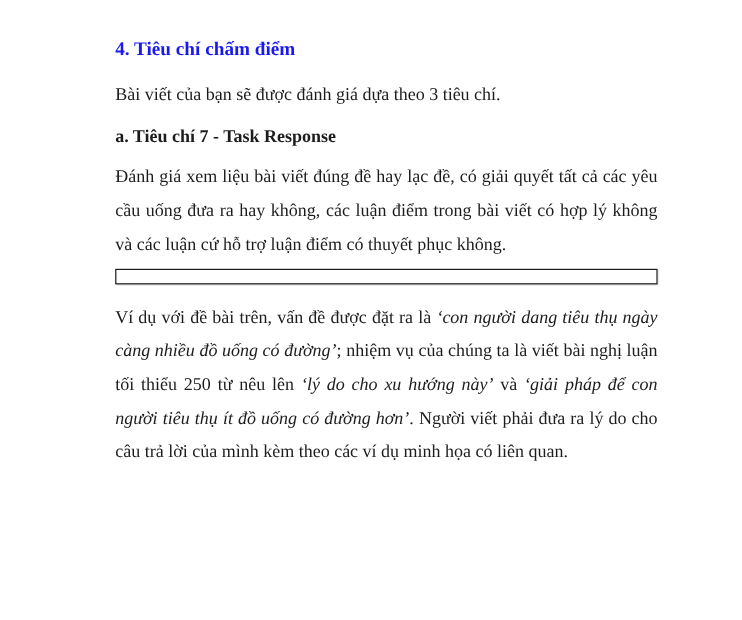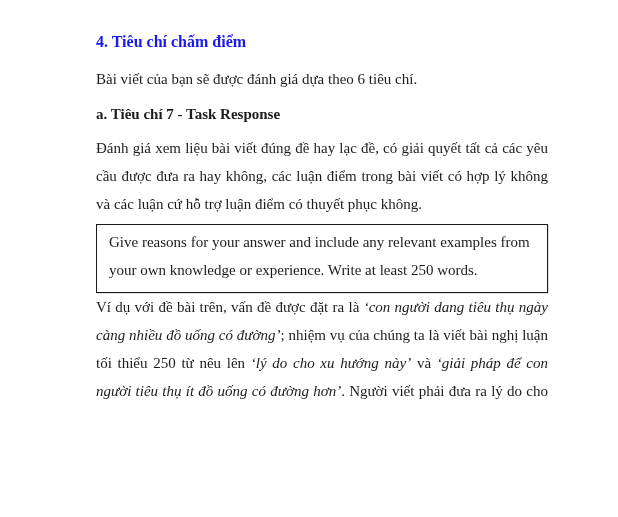--- a/index.html
+++ b/index.html
@@ -56,37 +56,37 @@
   .prompt-box {
     margin-top: 6px;
     border: 1.5px solid var(--box-border);
     padding: 3px 12px 8px 12px;
     box-shadow: 1px 1px 0 rgba(0,0,0,0.12);
   }
   .prompt-box p + p {
     margin-top: 4px;
   }
   .example-par {
+    margin-top: 14px;
   }
   .example-par em {
     font-style: italic;
   }
 </style>
 </head>
 <body>
 
 <div class="page">
 
   <h1 class="heading">4. Tiêu chí chấm điểm</h1>
 
-  <p class="intro">Bài viết của bạn sẽ được đánh giá dựa theo 6 tiêu chí.</p>
+  <p class="intro">Bài viết của bạn sẽ được đánh giá dựa theo 3 tiêu chí.</p>
 
   <h2 class="sub-heading">a. Tiêu chí 7 - Task Response</h2>
 
-  <p class="body-par justified criterion-desc">Đánh giá xem liệu bài viết đúng đề hay lạc đề, có giải quyết tất cả các yêu cầu được đưa ra hay không, các luận điểm trong bài viết có hợp lý không và các luận cứ hỗ trợ luận điểm có thuyết phục không.</p>
+  <p class="body-par justified criterion-desc">Đánh giá xem liệu bài viết đúng đề hay lạc đề, có giải quyết tất cả các yêu cầu uống đưa ra hay không, các luận điểm trong bài viết có hợp lý không và các luận cứ hỗ trợ luận điểm có thuyết phục không.</p>
 
   <div class="prompt-box">
-    <p class="body-par">Give reasons for your answer and include any relevant examples from your own knowledge or experience. Write at least 250 words.</p>
   </div>
 
   <p class="body-par justified example-par"><span>Ví dụ với đề bài trên, vấn đề được đặt ra là </span><em>‘con người dang tiêu thụ ngày càng nhiều đồ uống có đường’</em><span>; nhiệm vụ của chúng ta là viết bài nghị luận tối thiểu 250 từ nêu lên </span><em>‘lý do cho xu hướng này’</em><span> và </span><em>‘giải pháp để con người tiêu thụ ít đồ uống có đường hơn’</em><span>. Người viết phải đưa ra lý do cho câu trả lời của mình kèm theo các ví dụ minh họa có liên quan.</span></p>
 
 </div>
 
 </body></html>

